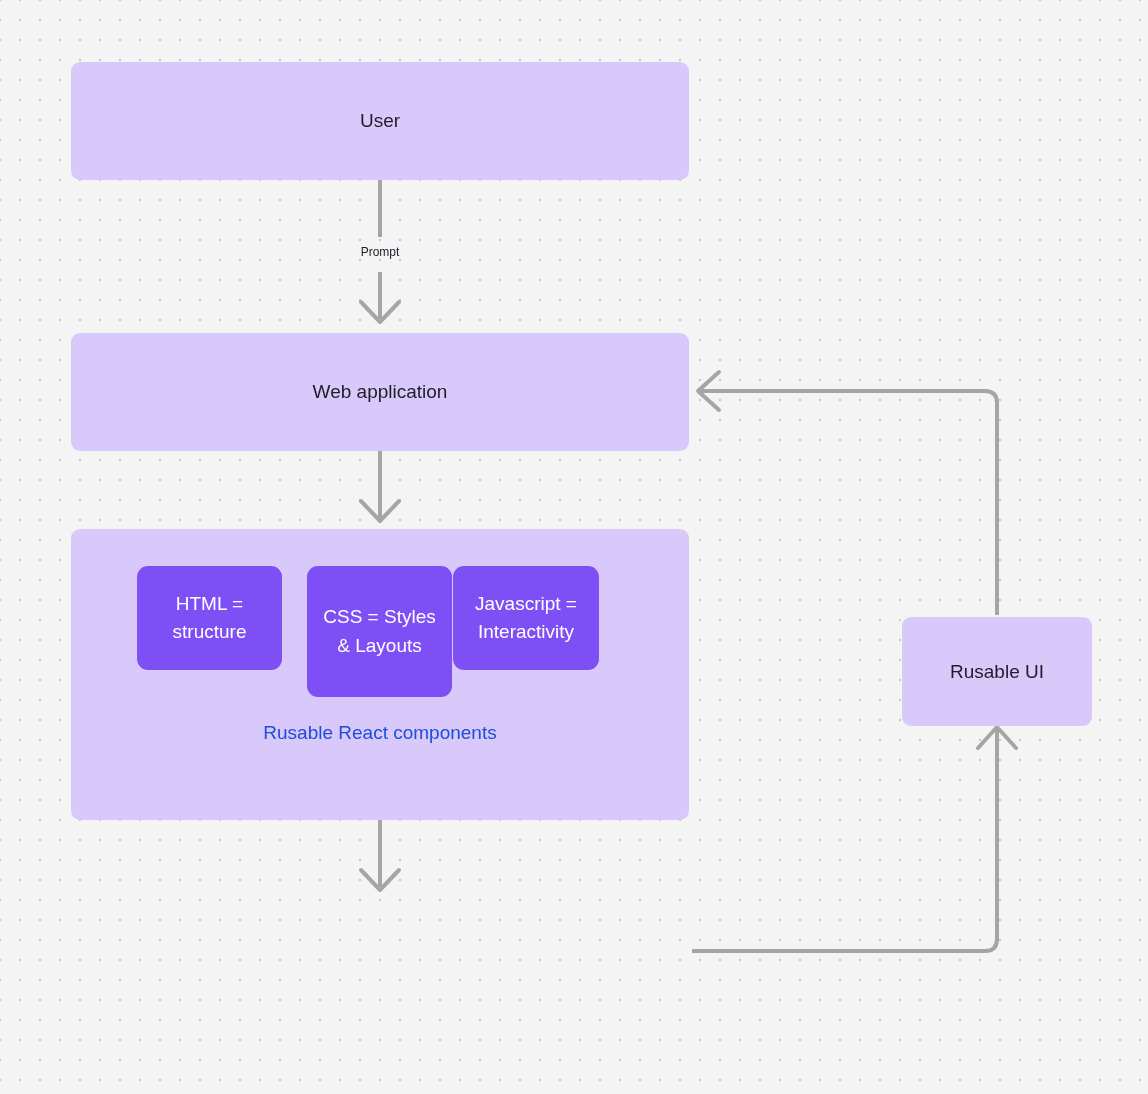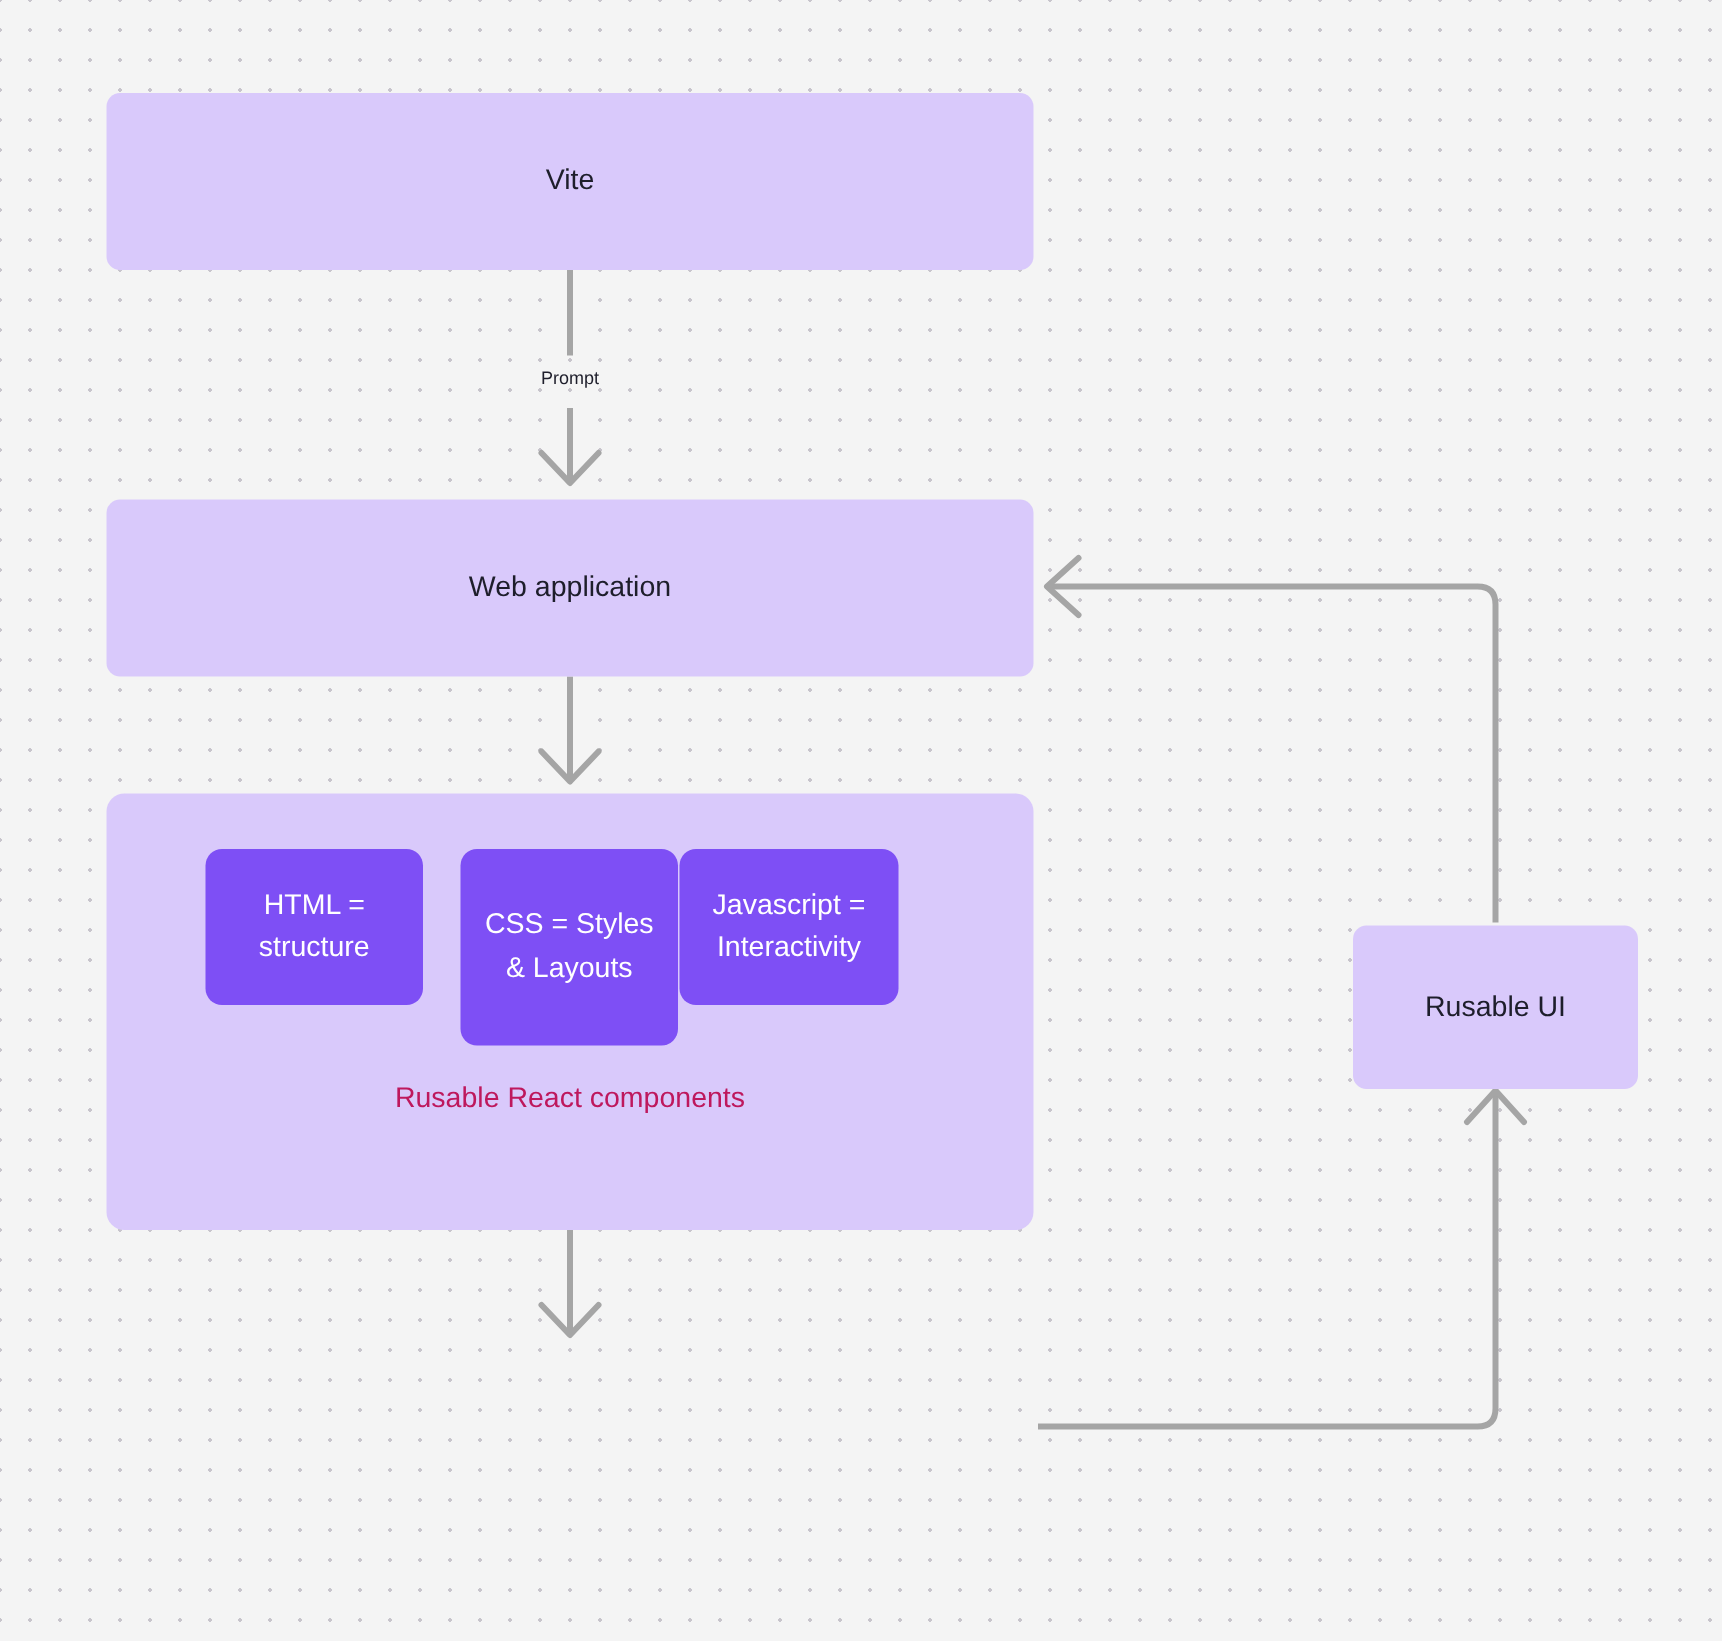--- a/index.html
+++ b/index.html
@@ -48,21 +48,21 @@
     background: #7e4ff5;
     color: #ffffff;
     font-size: 19px;
     line-height: 1.5;
     text-align: center;
     padding: 4px 8px;
   }
   .group-caption {
     position: absolute;
     font-size: 19px;
-    color: #be185d;
+    color: #1d4ed8;
     text-align: center;
     width: 100%;
     left: 0;
   }
   .edge-label {
     position: absolute;
     font-size: 12px;
     color: #1e1e2b;
     text-align: center;
     white-space: nowrap;
@@ -116,32 +116,32 @@
       <path class="head" d="M 978 748 L 997 727 L 1016 748"></path>
     </g>
 
     <g>
       <path d="M 997 615 L 997 403 Q 997 391 985 391 L 700 391"></path>
       <path class="head" d="M 719 372 L 698 391 L 719 410"></path>
     </g>
   </svg>
 
   <div class="node" style="left:71px; top:62px; width:618px; height:118px;">
-    <span>Vite</span>
+    <span>User</span>
   </div>
 
   <div class="edge-label" style="left:380px; top:245px;">
     <span>Prompt</span>
   </div>
 
   <div class="node" style="left:71px; top:333px; width:618px; height:118px;">
     <span>Web application</span>
   </div>
 
-  <div class="node group" style="left:71px; top:529px; width:618px; height:291px;border-radius:12px;">
+  <div class="node group" style="left:71px; top:529px; width:618px; height:291px;">
     <div class="chip" style="left:66px; top:37px; width:145px; height:104px;">
       <span>
         <span>HTML =</span><br>
         <span>structure</span>
       </span>
     </div>
     <div class="chip" style="left:236px; top:37px; width:145px; height:131px;">
       <span>
         <span>CSS = Styles</span><br>
         <span>&amp; Layouts</span>

